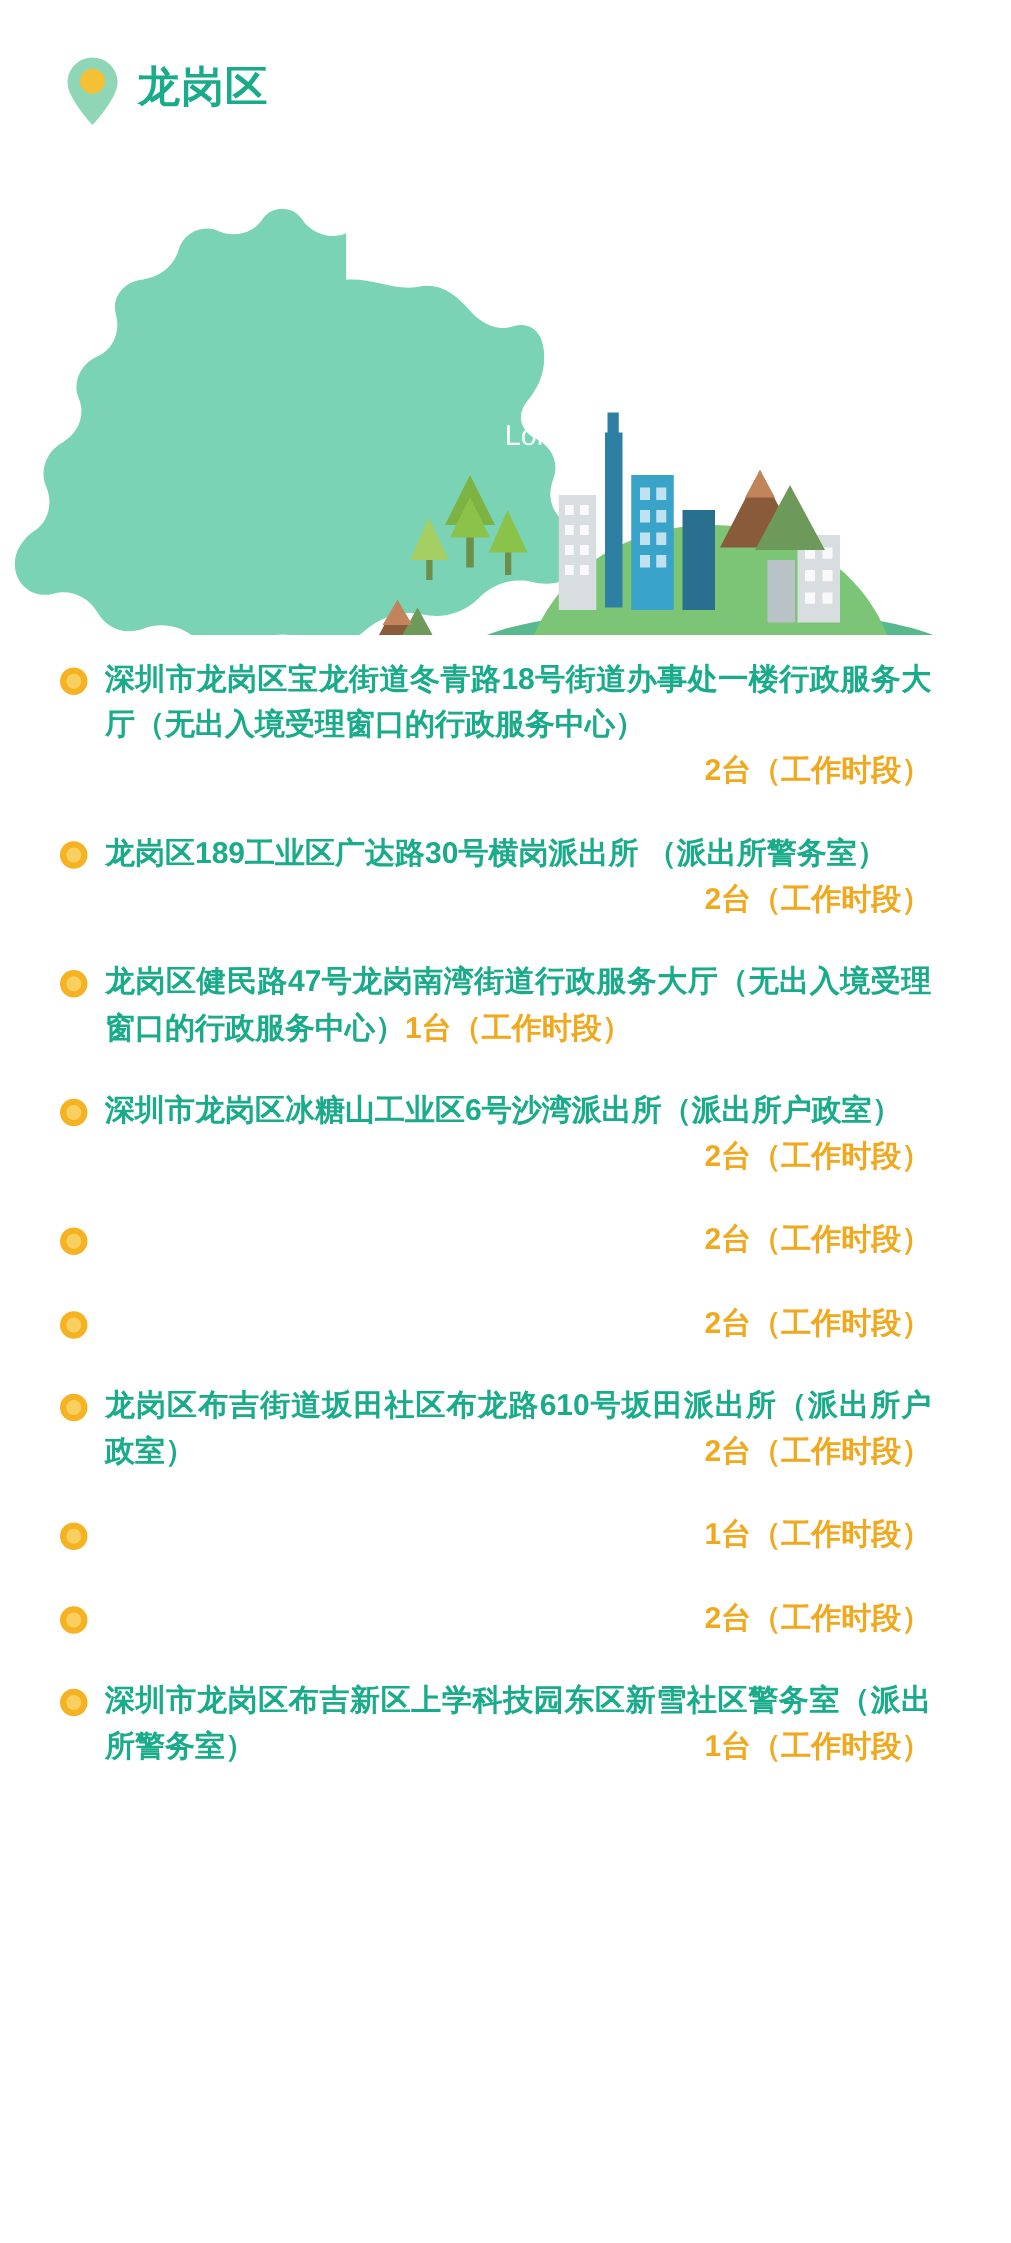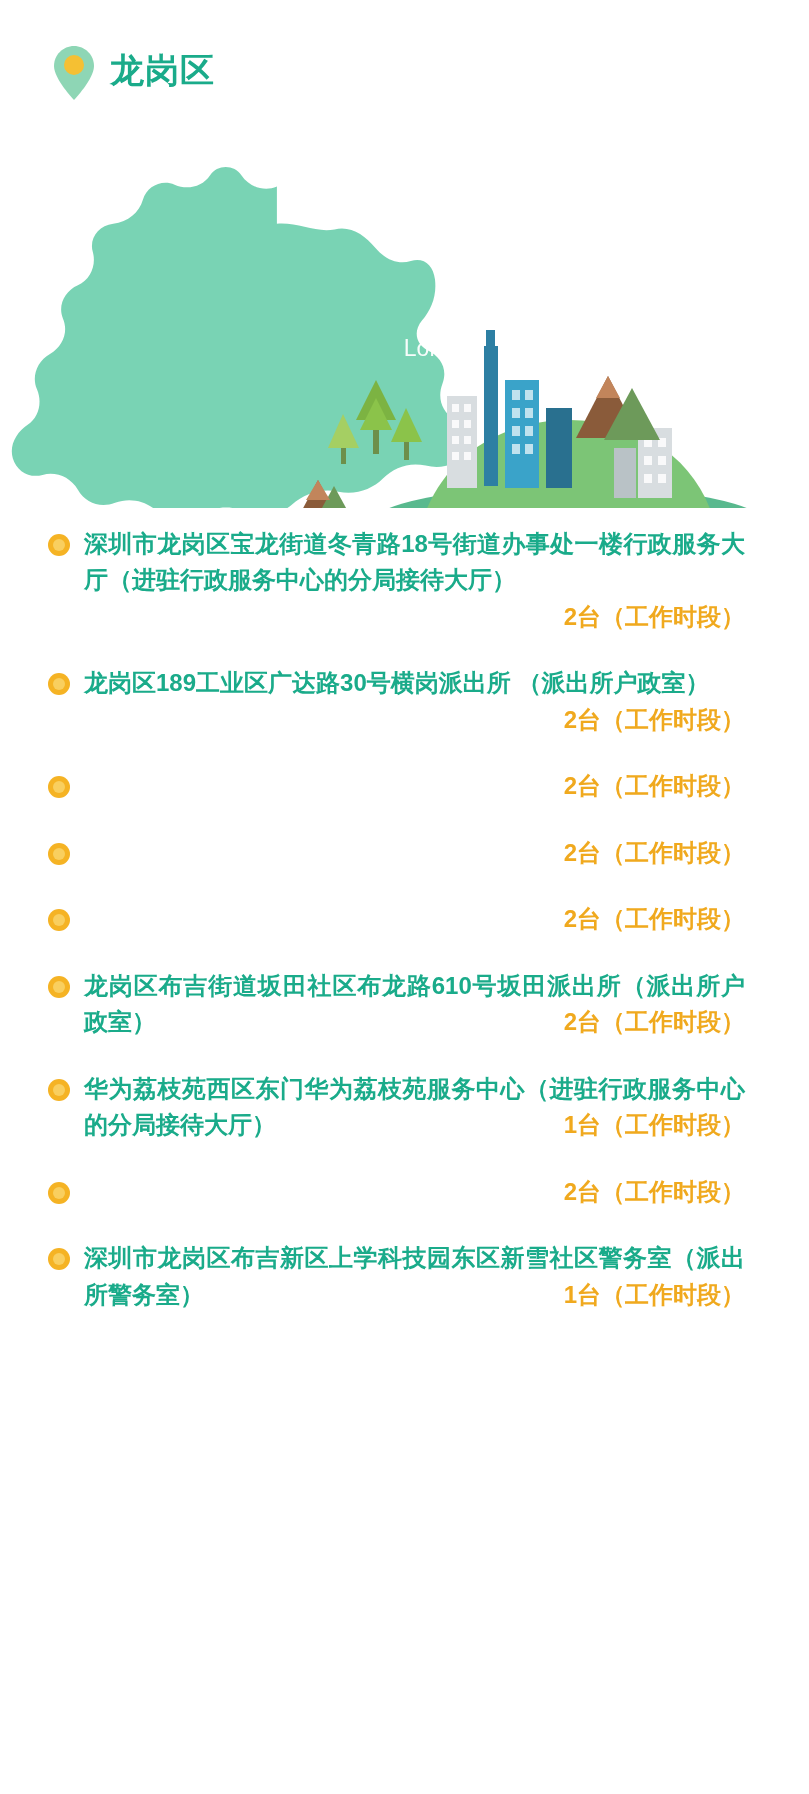--- a/index.html
+++ b/index.html
@@ -194,37 +194,44 @@
       <path d="M604,332 L632,280 L660,332 Z" fill="#6d9a5a"></path>
       <path d="M608,268 L620,290 L596,290 Z" fill="#c2855b"></path>
     </svg>
   </div>
 
   <div class="list">
 
     <div class="item">
       <span class="bullet"></span>
       <div class="item-text">
-        <span>深圳市龙岗区宝龙街道冬青路18号街道办事处一楼行政服务大厅（进驻行政服务中心的分局接待大厅）</span>
-        <span class="count float-right">2台（工作时段）</span>
-      </div>
-    </div>
-
-    <div class="item">
-      <span class="bullet"></span>
-      <div class="item-text">
-        <span>龙岗区189工业区广达路30号横岗派出所 （派出所户政室）</span>
-        <span class="count float-right">2台（工作时段）</span>
-      </div>
-    </div>
-
-
-    <div class="item">
-      <span class="bullet"></span>
-      <div class="item-text">
+        <span>深圳市龙岗区宝龙街道冬青路18号街道办事处一楼行政服务大厅（无出入境受理窗口的行政服务中心）</span>
+        <span class="count float-right">2台（工作时段）</span>
+      </div>
+    </div>
+
+    <div class="item">
+      <span class="bullet"></span>
+      <div class="item-text">
+        <span>龙岗区189工业区广达路30号横岗派出所 （派出所警务室）</span>
+        <span class="count float-right">2台（工作时段）</span>
+      </div>
+    </div>
+
+    <div class="item">
+      <span class="bullet"></span>
+      <div class="item-text">
+        <span>龙岗区健民路47号龙岗南湾街道行政服务大厅（无出入境受理窗口的行政服务中心）</span><span class="count">1台（工作时段）</span>
+      </div>
+    </div>
+
+    <div class="item">
+      <span class="bullet"></span>
+      <div class="item-text">
+        <span>深圳市龙岗区冰糖山工业区6号沙湾派出所（派出所户政室）</span>
         <span class="count float-right">2台（工作时段）</span>
       </div>
     </div>
 
     <div class="item">
       <span class="bullet"></span>
       <div class="item-text">
         <span class="count float-right">2台（工作时段）</span>
       </div>
     </div>
@@ -240,21 +247,20 @@
       <span class="bullet"></span>
       <div class="item-text">
         <span>龙岗区布吉街道坂田社区布龙路610号坂田派出所（派出所户政室）</span>
         <span class="count float-right">2台（工作时段）</span>
       </div>
     </div>
 
     <div class="item">
       <span class="bullet"></span>
       <div class="item-text">
-        <span>华为荔枝苑西区东门华为荔枝苑服务中心（进驻行政服务中心的分局接待大厅）</span>
         <span class="count float-right">1台（工作时段）</span>
       </div>
     </div>
 
     <div class="item">
       <span class="bullet"></span>
       <div class="item-text">
         <span class="count float-right">2台（工作时段）</span>
       </div>
     </div>

